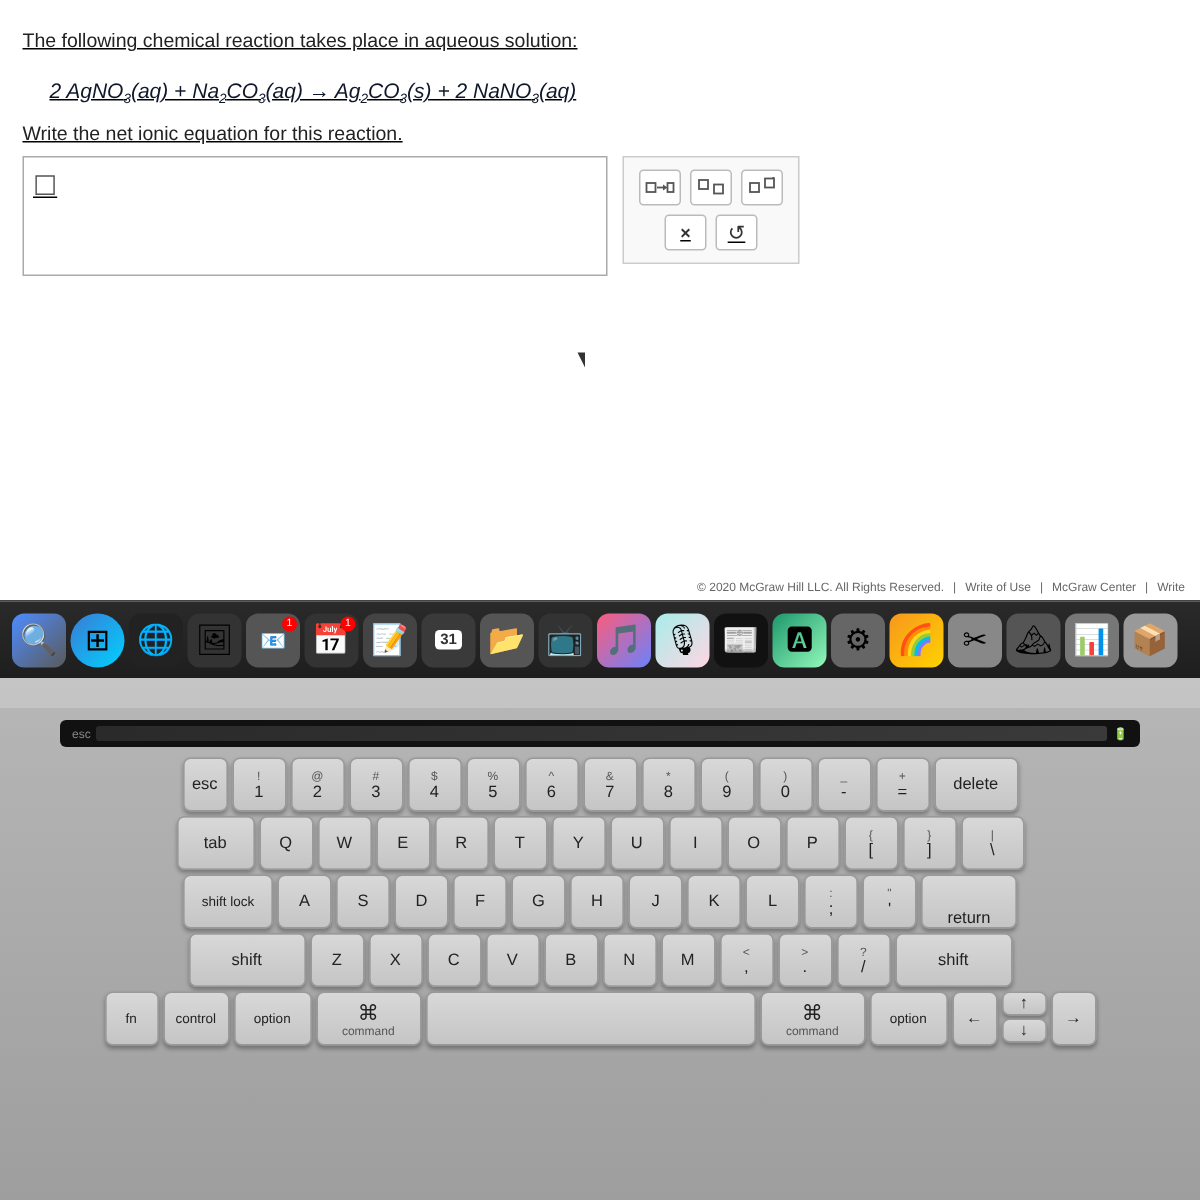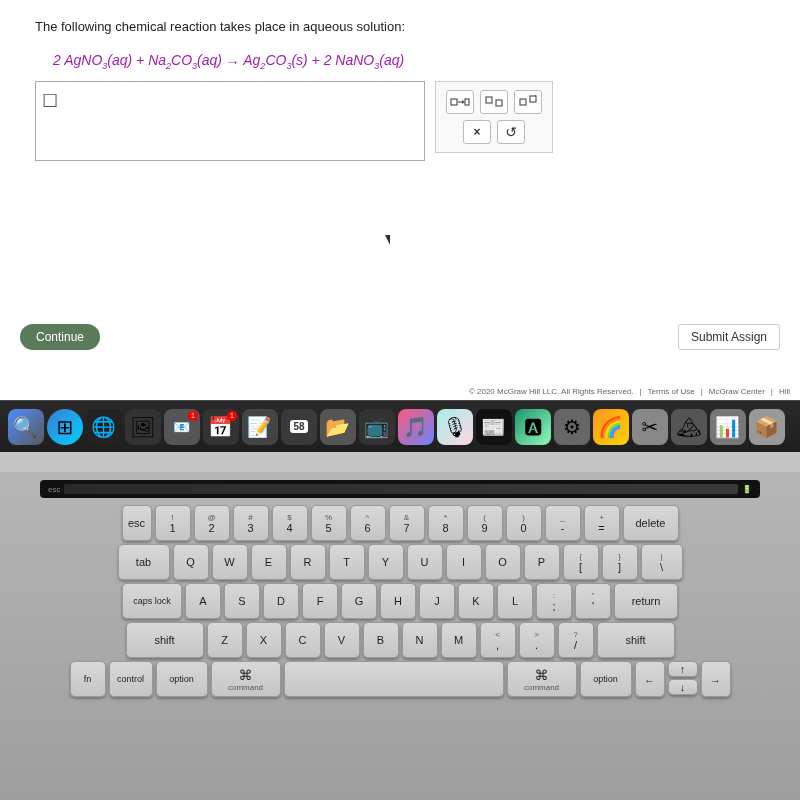--- a/index.html
+++ b/index.html
@@ -18,34 +18,35 @@
       background: #f0f0f0;
       position: relative;
       border-radius: 4px 4px 0 0;
     }
 
     .screen-content {
       background: #ffffff;
       margin: 0 auto;
       width: 100%;
       height: 100%;
-      padding: 18px 24px 10px 35px;
+      padding: 18px 24px 10px 15px;
       position: relative;
+      text-decoration: underline;
     }
 
     .question-text {
       font-size: 13px;
       color: #222;
       margin-bottom: 8px;
       line-height: 1.4;
     }
 
     .equation {
       font-size: 14px;
-      color: #a21caf;
+      color: #0f172a;
       margin: 16px 0 10px 18px;
       font-style: italic;
     }
     .equation sub { font-size: 9px; vertical-align: sub; }
 
     .net-ionic-label {
       font-size: 13px;
       color: #222;
       margin-bottom: 8px;
     }
@@ -265,20 +266,21 @@
 
 <div class="screen">
   <div class="screen-content">
 
     <p class="question-text">The following chemical reaction takes place in aqueous solution:</p>
 
     <div class="equation">
       2 AgNO<sub>3</sub>(aq) + Na<sub>2</sub>CO<sub>3</sub>(aq) → Ag<sub>2</sub>CO<sub>3</sub>(s) + 2 NaNO<sub>3</sub>(aq)
     </div>
 
+    <p class="net-ionic-label">Write the net ionic equation for this reaction.</p>
 
     <div class="input-area-wrapper">
       <div class="text-input-box">
         <span class="cursor-icon">☐</span>
       </div>
 
       <div class="toolbar-box">
         <div class="toolbar-row">
           <div class="toolbar-btn">
             <svg width="20" height="14" viewBox="0 0 20 14">
@@ -306,33 +308,29 @@
           <div class="toolbar-btn toolbar-btn-x">
             <span>×</span>
           </div>
           <div class="toolbar-btn">
             <span style="font-size:14px;">↺</span>
           </div>
         </div>
       </div>
     </div>
 
-    <div class="bottom-bar">
-      <button class="continue-btn">Continue</button>
-      <button class="submit-assign-btn">Submit Assign</button>
-    </div>
 
     <div class="copyright-bar">
       <span>© 2020 McGraw Hill LLC. All Rights Reserved.</span>
       <span>|</span>
-      <span>Terms of Use</span>
+      <span>Write of Use</span>
       <span>|</span>
       <span>McGraw Center</span>
       <span>|</span>
-      <span>Hill</span>
+      <span>Write</span>
     </div>
 
     <div class="mouse-cursor"></div>
   </div>
 </div>
 
 <div class="macbook-body">
 
   <div class="dock-bar">
 
@@ -343,21 +341,21 @@
     <div class="dock-icon" style="background:#555;font-size:14px;padding:2px;position:relative;">
       📧
       <span style="position:absolute;top:2px;right:2px;background:red;color:white;border-radius:50%;width:10px;height:10px;font-size:7px;display:flex;align-items:center;justify-content:center;">1</span>
     </div>
     <div class="dock-icon" style="background:#333;position:relative;">
       📅
       <span style="position:absolute;top:2px;right:2px;background:red;color:white;border-radius:50%;width:10px;height:10px;font-size:7px;display:flex;align-items:center;justify-content:center;">1</span>
     </div>
     <div class="dock-icon" style="background:#444;">📝</div>
     <div class="dock-icon" style="background:#3a3a3a;">
-      <span style="background:#fff;color:#333;font-size:10px;border-radius:3px;padding:1px 3px;font-weight:bold;">58</span>
+      <span style="background:#fff;color:#333;font-size:10px;border-radius:3px;padding:1px 3px;font-weight:bold;">31</span>
     </div>
     <div class="dock-icon" style="background:#555;">📂</div>
     <div class="dock-icon" style="background:#333;">📺</div>
     <div class="dock-icon" style="background:linear-gradient(135deg,#fc5c7d,#6a82fb);">🎵</div>
     <div class="dock-icon" style="background:linear-gradient(135deg,#a8edea,#fed6e3);">🎙</div>
     <div class="dock-icon" style="background:#111;">📰</div>
     <div class="dock-icon" style="background:linear-gradient(135deg,#1d976c,#93f9b9);">🅰</div>
     <div class="dock-icon" style="background:#666;">⚙</div>
     <div class="dock-icon" style="background:linear-gradient(135deg,#f7971e,#ffd200);">🌈</div>
     <div class="dock-icon" style="background:#888;">✂</div>
@@ -478,21 +476,21 @@
           <span class="main-label">]</span>
         </div>
       <div class="key" style="width:42px;">
           <span class="top-label">|</span>
           <span class="main-label">\</span>
         </div>
     </div>
 
     <div class="keyboard-row">
       <div class="key" style="width:60px;">
-          <span class="main-label" style="font-size:9px;">caps lock</span>
+          <span class="main-label" style="font-size:9px;">shift lock</span>
         </div>
       <div class="key" style="width:36px;">
           <span class="main-label">A</span>
         </div>
       <div class="key" style="width:36px;">
           <span class="main-label">S</span>
         </div>
       <div class="key" style="width:36px;">
           <span class="main-label">D</span>
         </div>
@@ -515,21 +513,21 @@
           <span class="main-label">L</span>
         </div>
       <div class="key" style="width:36px;">
           <span class="top-label">:</span>
           <span class="main-label">;</span>
         </div>
       <div class="key" style="width:36px;">
           <span class="top-label">"</span>
           <span class="main-label">'</span>
         </div>
-      <div class="key" style="width:64px;">
+      <div class="key" style="width:64px;justify-content:flex-end;">
           <span class="main-label">return</span>
         </div>
     </div>
 
     <div class="keyboard-row">
       <div class="key" style="width:78px;">
           <span class="main-label">shift</span>
         </div>
       <div class="key" style="width:36px;">
           <span class="main-label">Z</span>

